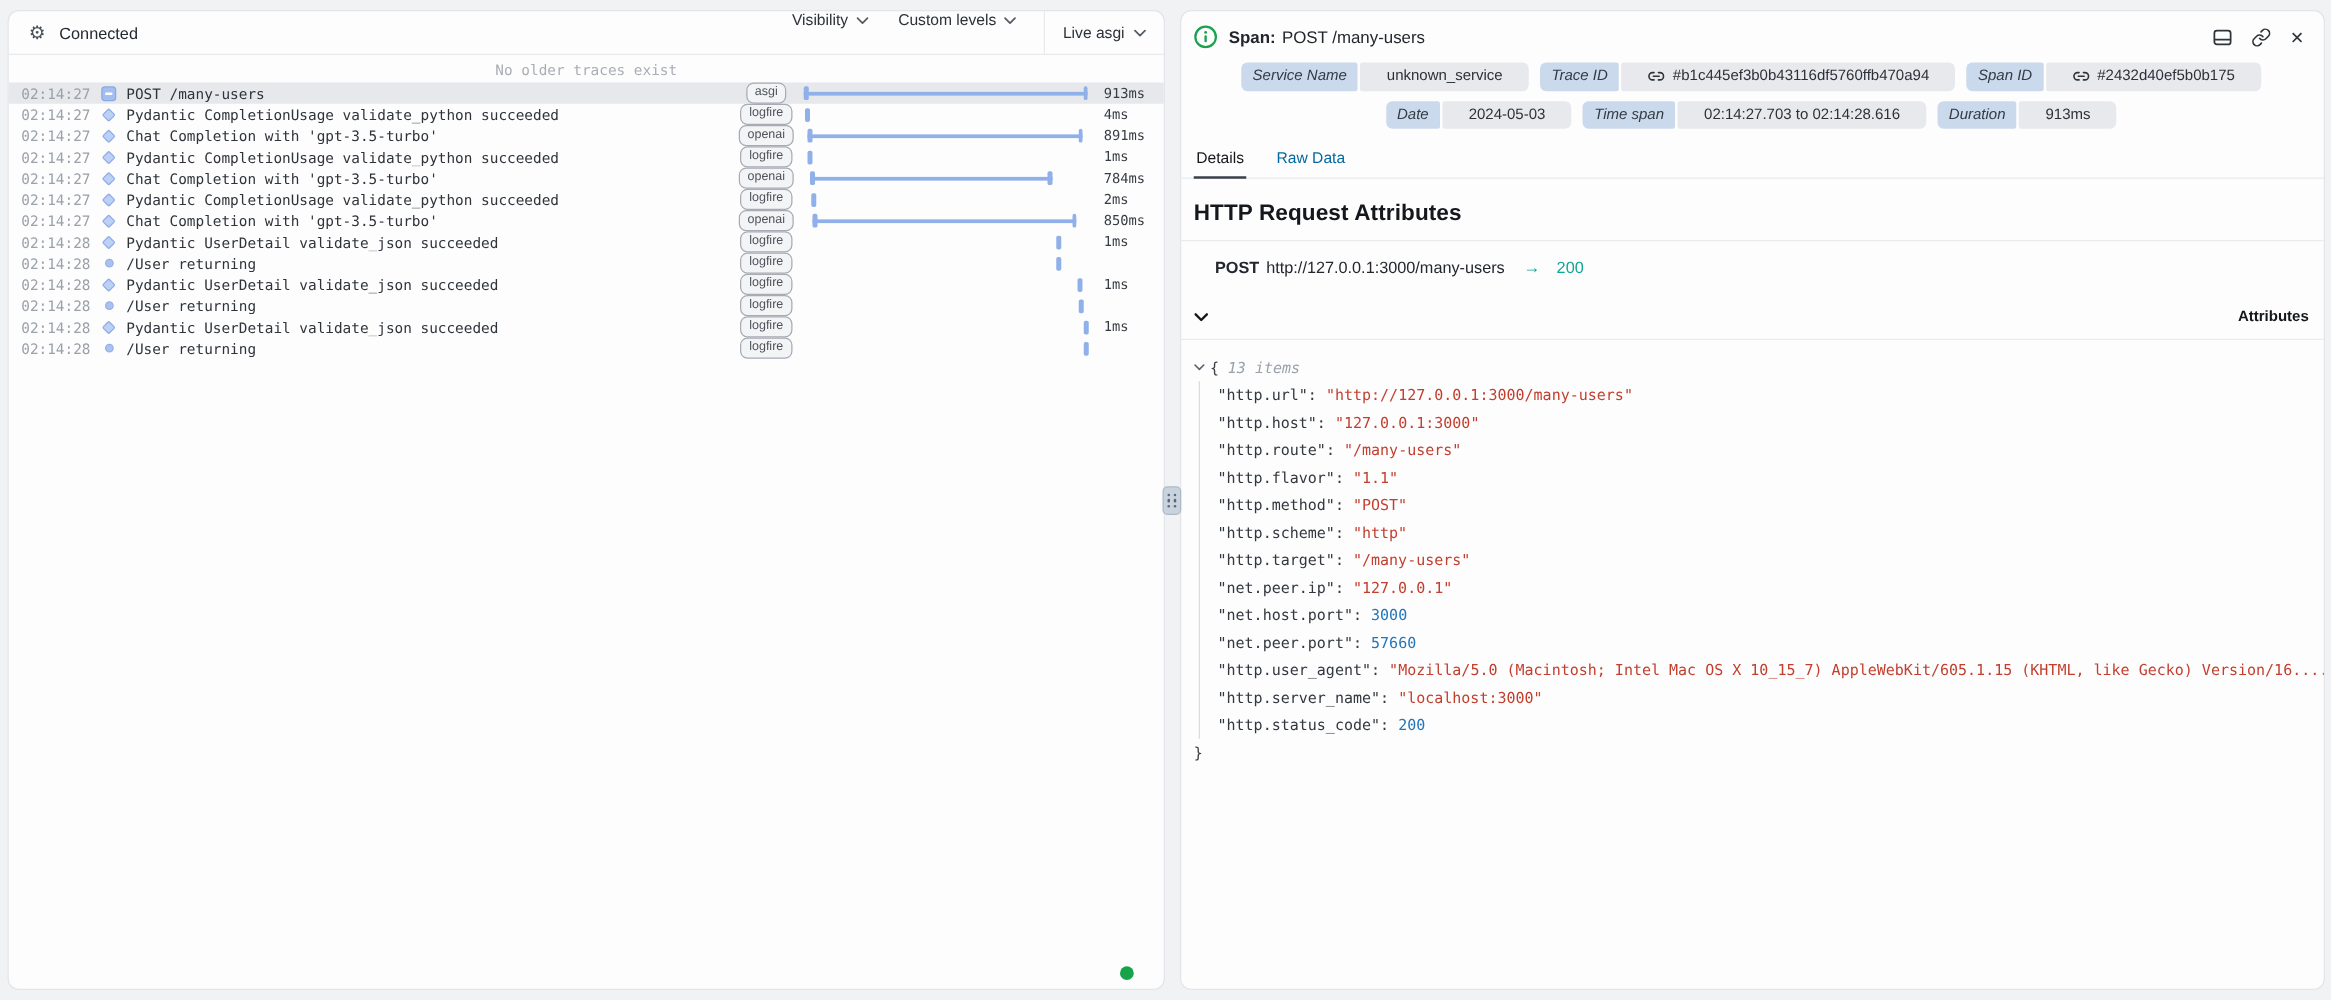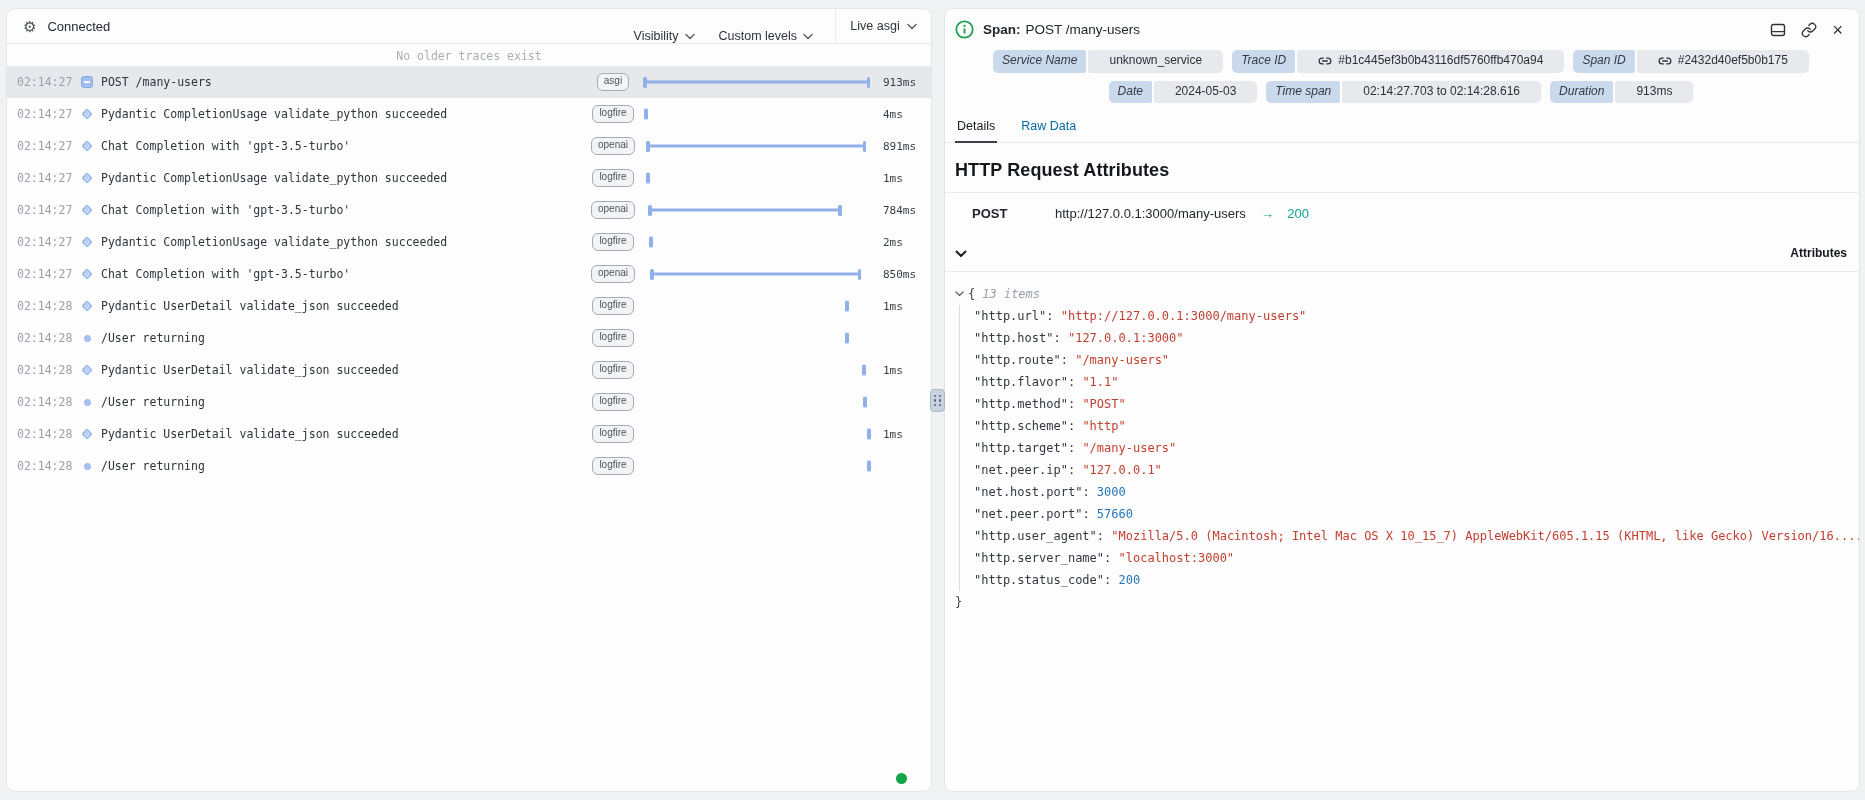--- a/index.html
+++ b/index.html
@@ -17,28 +17,28 @@
     border:1px solid #e3e5e9;
     border-radius:9px;
   }
   #left-panel  { left:6px;   width:926px; }
   #right-panel { left:944px; width:916px; overflow:hidden; }
 
   
   .lp-header { display:flex; align-items:stretch; height:35px; border-bottom:1px solid #e9eaee; }
   .lp-status { display:flex; align-items:center; gap:11px; padding:0 16px; flex:1; font-size:13px; color:#24292f; }
   .gear { font-size:15px; color:#4a5057; line-height:1; cursor:pointer; }
-  .lp-controls { display:flex; align-items:flex-end; font-size:12.5px; color:#2d3238; }
+  .lp-controls { display:flex; align-items:flex-start; font-size:12.5px; color:#2d3238; }
   .dropdown { display:flex; align-items:center; gap:6px; margin-right:24px; cursor:pointer; }
   .live-tail { border-left:1px solid #e9eaee; align-self:stretch; display:flex; align-items:center; justify-content:center; gap:7px; width:96px; cursor:pointer; margin-right:0; }
   .chev svg { display:block; }
 
   .no-older { text-align:center; font-family:"DejaVu Sans Mono", monospace; font-size:11.5px; color:#a9aeb5; padding:5px 0 3px; }
 
-  .trace-row { display:flex; align-items:center; height:32px; padding-left:10px; cursor:pointer; }
+  .trace-row { display:flex; align-items:center; height:17px; padding-left:10px; cursor:pointer; }
   .trace-row.selected { background:#e6e8ec; }
   .ts { width:56px; flex:none; color:#9ba1a9; font-family:"DejaVu Sans Mono", monospace; font-size:11.5px; }
   .row-icon-wrap { width:28px; flex:none; display:flex; justify-content:center; align-items:center; }
   .icon-collapse { width:12px; height:12px; border-radius:3px; background:#a3bfee; border:1px solid #89a8e6; position:relative; }
   .icon-collapse::after { content:""; position:absolute; left:2px; right:2px; top:4px; height:2px; background:#fff; border-radius:1px; }
   .icon-diamond { width:8px; height:8px; transform:rotate(45deg); background:#bdd0f5; border:1px solid #8fade6; border-radius:1.5px; }
   .icon-circle { width:7px; height:7px; border-radius:50%; background:#a9c2ef; border:1px solid #93b1e8; }
   .label { flex:1; font-family:"DejaVu Sans Mono", monospace; font-size:11.5px; color:#2f343a; white-space:nowrap; overflow:hidden; }
   .tag-col { width:48px; flex:none; display:flex; justify-content:center; }
   .tag { border:1px solid #a6abb4; border-radius:6px; background:#f3f4f6; color:#4d535b; font-size:10px; padding:1px 6px 2px; line-height:1.25; }
@@ -70,21 +70,21 @@
   .badge.has-link .link-ic { display:inline-flex; }
 
   .tabs { display:flex; gap:22px; padding:13px 12px 0 10px; border-bottom:1px solid #e7e9ed; }
   .tab { font-size:12.5px; color:#0369a1; padding:3px 2px 8px; cursor:pointer; }
   .tab.active { color:#15181c; border-bottom:2px solid #3a414a; margin-bottom:-1px; }
 
   .http-heading { font-size:18px; font-weight:bold; color:#14171b; padding:17px 12px 0 10px; letter-spacing:.1px; }
   .hr { height:1px; background:#e9ebee; margin-top:11px; }
 
   .req-row { display:flex; align-items:center; padding:13px 12px 0 27px; font-size:13px; color:#23272d; }
-  .req-method { font-weight:bold; width:83px; flex:none; }
+  .req-method { font-weight:bold; width:41px; flex:none; }
   .req-url { margin-right:15px; }
   .req-arrow { color:#12a594; margin-right:13px; font-size:13.5px; }
   .req-status { color:#12a594; }
 
   .attr-heading { display:flex; align-items:center; gap:9px; font-size:12px; font-weight:bold; color:#14171b; padding:25px 12px 0 10px; cursor:pointer;justify-content:space-between; }
   .attr-heading .hchev { display:flex; margin-top:2px; }
 
   .json { font-family:"DejaVu Sans Mono", monospace; font-size:12px; color:#3b4046; padding:11px 12px 0 10px; }
   .json-open { display:flex; align-items:center; height:22px; cursor:pointer; }
   .json-caret { display:flex; margin-right:4px; }

